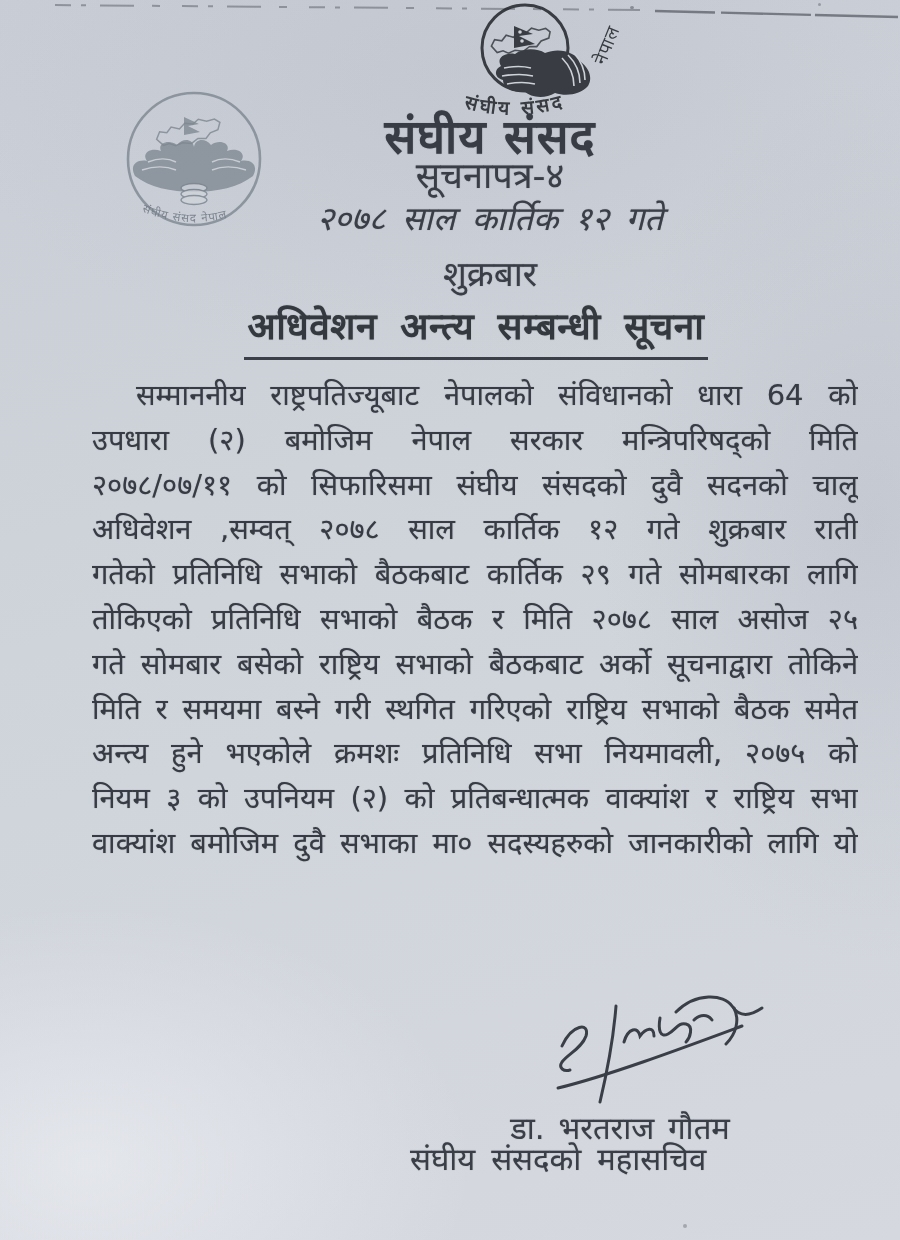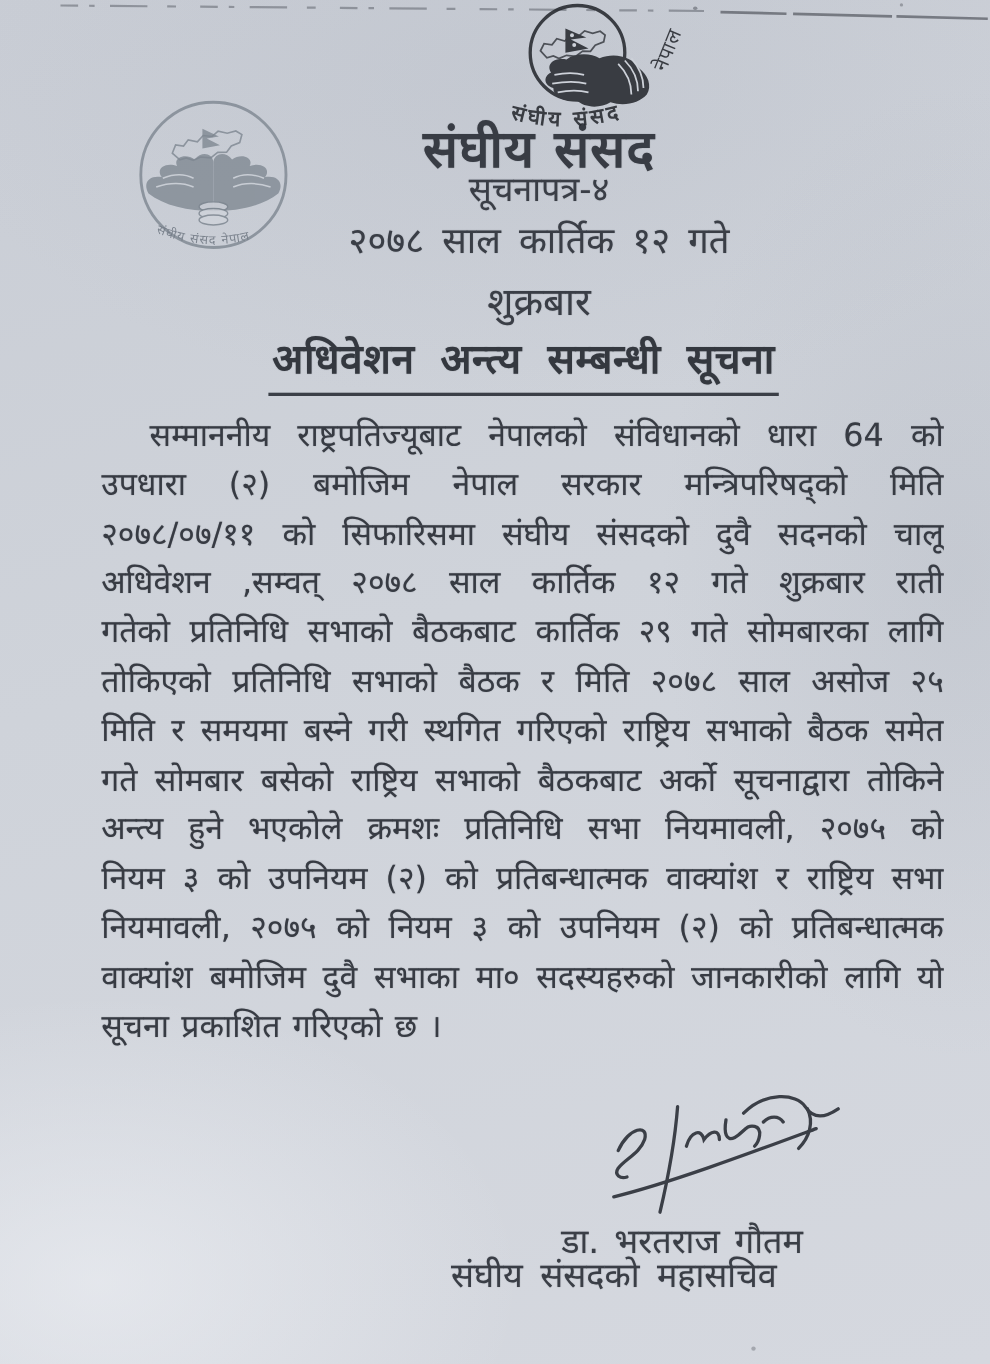--- a/index.html
+++ b/index.html
@@ -19,25 +19,25 @@
   .txt{ text-shadow:0 0 1px rgba(56,60,68,.45); }
 
   
   .org-title{
     position:absolute;left:280px;top:80px;width:420px;
     font-size:47px;line-height:1.1;text-align:center;
     letter-spacing:1px;color:#383c44;
   }
   .notice-number{
     position:absolute;left:280px;top:150px;width:420px;
-    font-size:31px;text-align:center;
+    font-size:36px;text-align:center;
   }
   .notice-date{
     position:absolute;left:280px;top:195px;width:420px;
-    font-size:33px;text-align:center;word-spacing:6px;
+    font-size:33px;text-align:center;word-spacing:6px;font-style:italic;
   }
   .notice-weekday{
     position:absolute;left:280px;top:249px;width:420px;
     font-size:35px;text-align:center;
   }
   .subject-wrap{
     position:absolute;left:0;top:299px;width:900px;text-align:center;
   }
   .subject{
     display:inline-block;position:relative;left:26px;
@@ -157,27 +157,25 @@
     <span class="subject txt">अधिवेशन अन्त्य सम्बन्धी सूचना</span>
   </div>
 
   <div class="body-text txt">
     <div class="bline first">सम्माननीय राष्ट्रपतिज्यूबाट नेपालको संविधानको धारा 64 को</div>
     <div class="bline">उपधारा (२) बमोजिम नेपाल सरकार मन्त्रिपरिषद्को मिति</div>
     <div class="bline">२०७८/०७/११ को सिफारिसमा संघीय संसदको दुवै सदनको चालू</div>
     <div class="bline">अधिवेशन ,सम्वत् २०७८ साल कार्तिक १२ गते शुक्रबार राती</div>
     <div class="bline">गतेको प्रतिनिधि सभाको बैठकबाट कार्तिक २९ गते सोमबारका लागि</div>
     <div class="bline">तोकिएको प्रतिनिधि सभाको बैठक र मिति २०७८ साल असोज २५</div>
+    <div class="bline">गते सोमबार बसेको राष्ट्रिय सभाको बैठकबाट अर्को सूचनाद्वारा तोकिने</div>
     <div class="bline">मिति र समयमा बस्ने गरी स्थगित गरिएको राष्ट्रिय सभाको बैठक समेत</div>
-    <div class="bline">गते सोमबार बसेको राष्ट्रिय सभाको बैठकबाट अर्को सूचनाद्वारा तोकिने</div>
     <div class="bline">अन्त्य हुने भएकोले क्रमशः प्रतिनिधि सभा नियमावली, २०७५ को</div>
     <div class="bline">नियम ३ को उपनियम (२) को प्रतिबन्धात्मक वाक्यांश र राष्ट्रिय सभा</div>
-    <div class="bline">नियमावली, २०७५ को नियम ३ को उपनियम (२) को प्रतिबन्धात्मक</div>
     <div class="bline">वाक्यांश बमोजिम दुवै सभाका मा० सदस्यहरुको जानकारीको लागि यो</div>
-    <div class="bline last">सूचना प्रकाशित गरिएको छ ।</div>
   </div>
 
   <svg class="signature" viewBox="0 0 238 124">
     <g stroke="#2e323a" stroke-width="3" fill="none" stroke-linecap="round" opacity="0.92">
       <path d="M 34,62 C 44,40 62,38 58,52 C 54,64 40,70 34,78 C 30,84 36,88 42,86"></path>
       <path d="M 30,104 C 80,92 160,62 214,42"></path>
       <path d="M 88,22 C 86,48 80,84 72,118"></path>
       <path d="M 96,58 C 100,44 110,42 112,52 C 118,44 126,42 126,52"></path>
       <path d="M 132,34 C 130,46 132,54 140,50 C 148,46 150,38 158,40 C 166,42 162,54 158,58"></path>
       <path d="M 166,36 C 172,30 180,30 184,36"></path>

